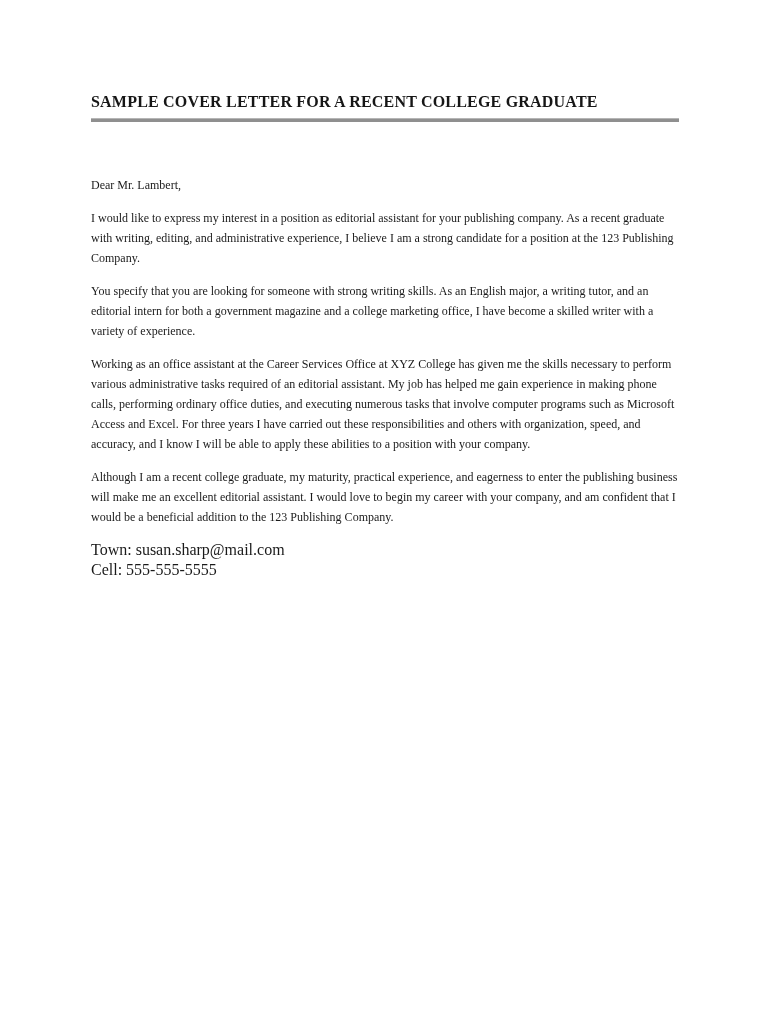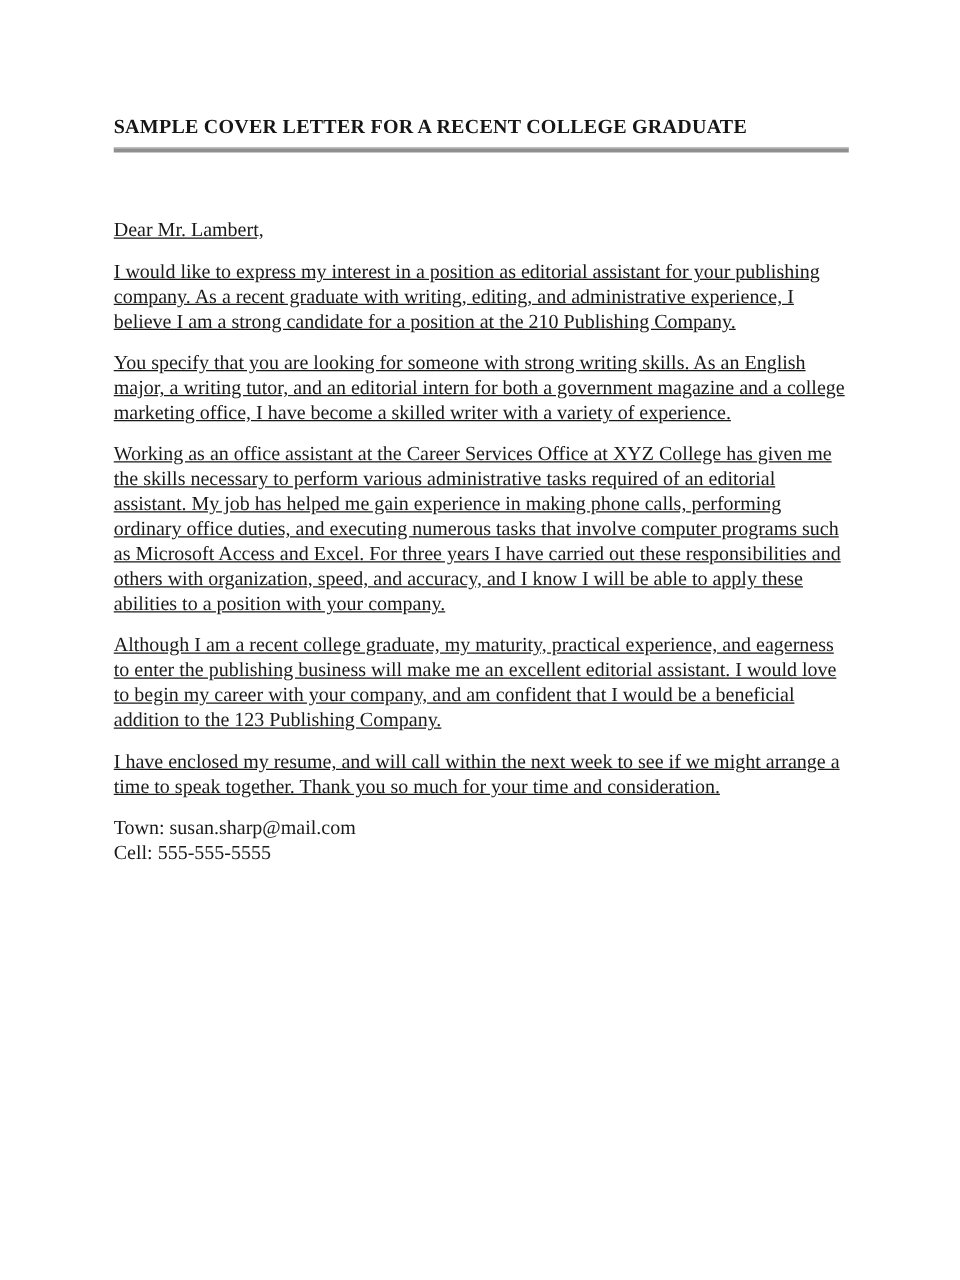--- a/index.html
+++ b/index.html
@@ -31,24 +31,23 @@
     color: #161616;
   }
   .rule {
     height: 3px;
     background: #8f8f8f;
     border-top: 1px solid #b5b5b5;
     margin: 0 0 53px 0;
   }
   .para {
     margin: 0 0 13px 0;
-    font-size: 16px;
+    font-size: 12px;
     line-height: 20px;
     text-align: left;
-    text-decoration: underline;
   }
   .closing {
     margin-bottom: 13px;
   }
   .signature {
     margin-top: 0;
   }
   .sig-line {
     margin: 0;
     font-size: 16px;
@@ -60,29 +59,28 @@
 
 <div class="page">
   <div class="content">
 
     <h1 class="title">SAMPLE COVER LETTER FOR A RECENT COLLEGE GRADUATE</h1>
 
     <div class="rule"></div>
 
     <p class="para">Dear Mr. Lambert,</p>
 
-    <p class="para">I would like to express my interest in a position as editorial assistant for your publishing company. As a recent graduate with writing, editing, and administrative experience, I believe I am a strong candidate for a position at the 210 Publishing Company.</p>
+    <p class="para">I would like to express my interest in a position as editorial assistant for your publishing company. As a recent graduate with writing, editing, and administrative experience, I believe I am a strong candidate for a position at the 123 Publishing Company.</p>
 
     <p class="para">You specify that you are looking for someone with strong writing skills. As an English major, a writing tutor, and an editorial intern for both a government magazine and a college marketing office, I have become a skilled writer with a variety of experience.</p>
 
     <p class="para">Working as an office assistant at the Career Services Office at XYZ College has given me the skills necessary to perform various administrative tasks required of an editorial assistant. My job has helped me gain experience in making phone calls, performing ordinary office duties, and executing numerous tasks that involve computer programs such as Microsoft Access and Excel. For three years I have carried out these responsibilities and others with organization, speed, and accuracy, and I know I will be able to apply these abilities to a position with your company.</p>
 
     <p class="para">Although I am a recent college graduate, my maturity, practical experience, and eagerness to enter the publishing business will make me an excellent editorial assistant. I would love to begin my career with your company, and am confident that I would be a beneficial addition to the 123 Publishing Company.</p>
 
-    <p class="para">I have enclosed my resume, and will call within the next week to see if we might arrange a time to speak together. Thank you so much for your time and consideration.</p>
 
 
     <div class="signature">
       <p class="sig-line">Town: susan.sharp@mail.com</p>
       <p class="sig-line">Cell: 555-555-5555</p>
     </div>
 
   </div>
 </div>
 

